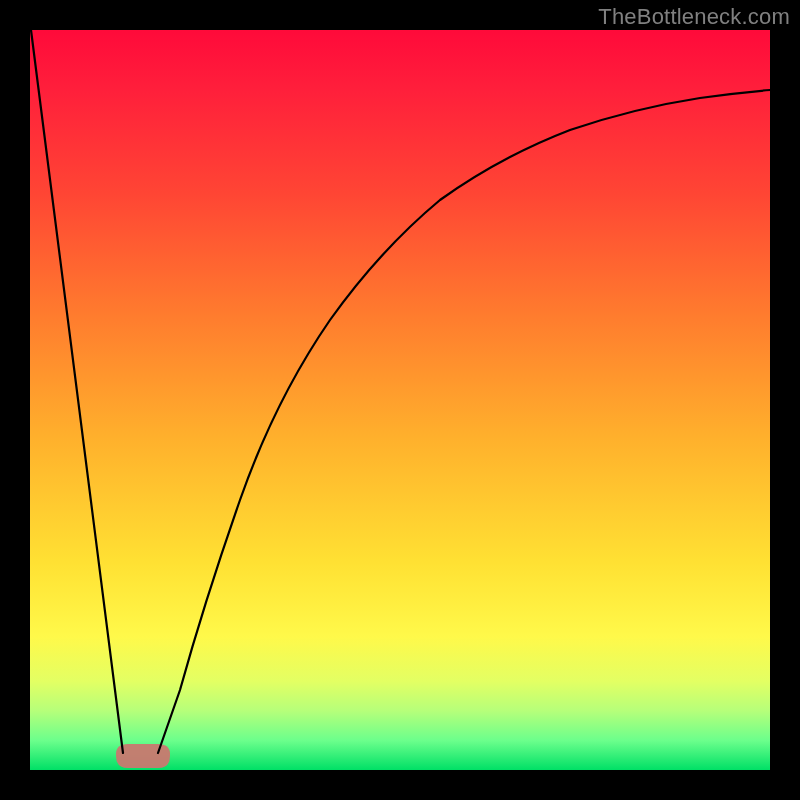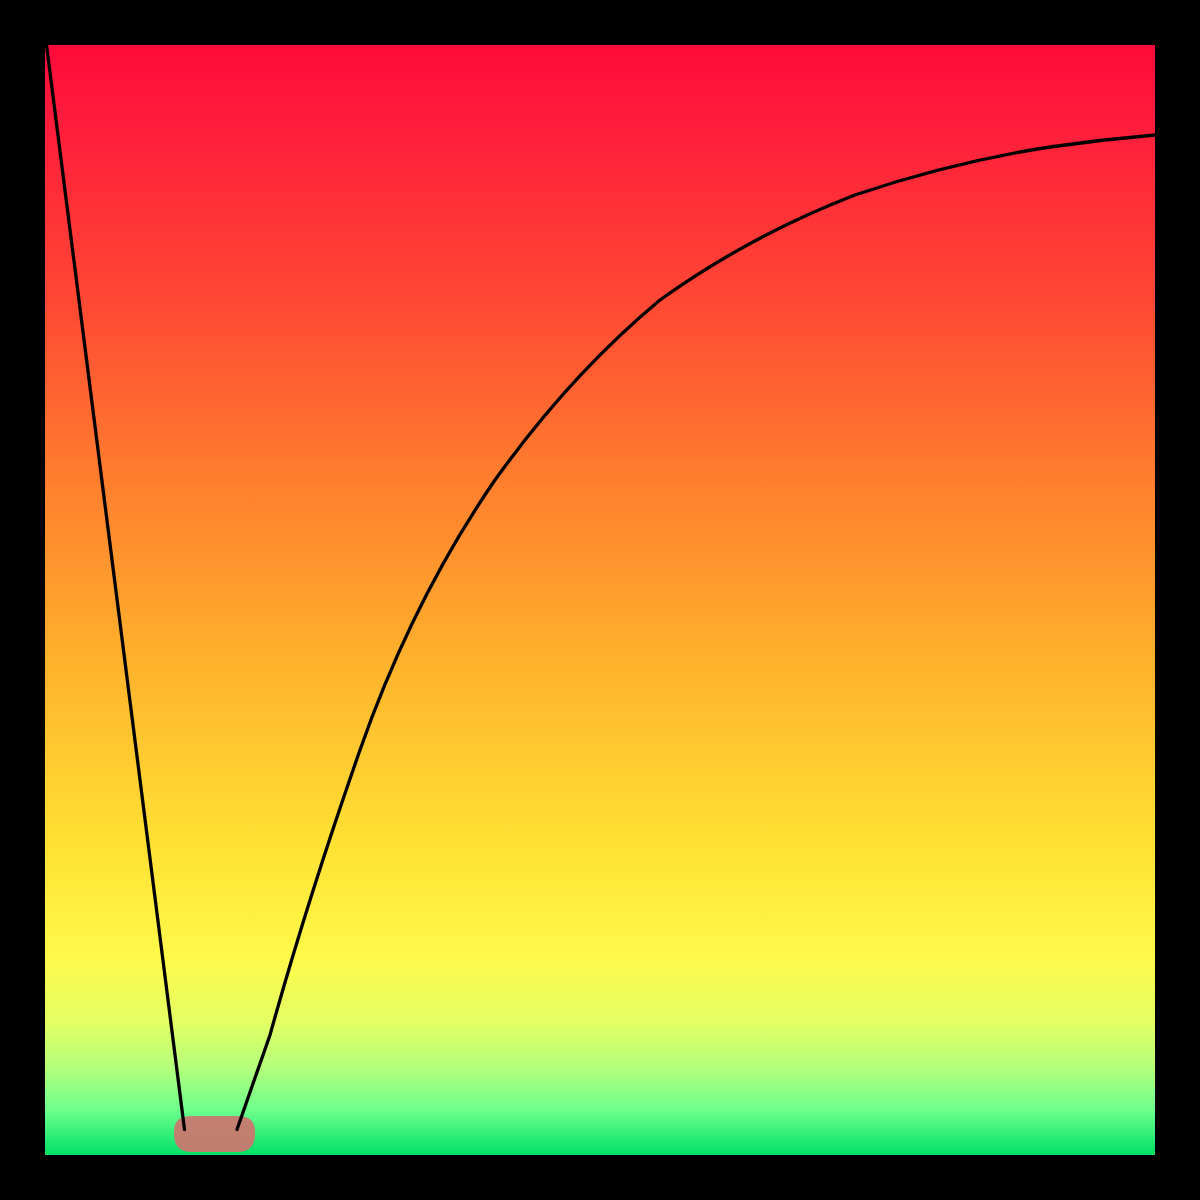--- a/index.html
+++ b/index.html
@@ -66,20 +66,21 @@
   .pill {
     fill: #c97870;
     stroke: none;
     opacity: 0.95;
   }
 </style>
 </head>
 <body>
 
 <div class="frame">
+  <div class="watermark">TheBottleneck.com</div>
 
   <div class="plot">
     <svg class="curve" viewBox="0 0 740 740">
       <path class="pill" d="M 86 726
            Q 86 738 98 738
            L 128 738
            Q 140 738 140 726
            L 140 724
            Q 140 714 128 714
            L 98 714

